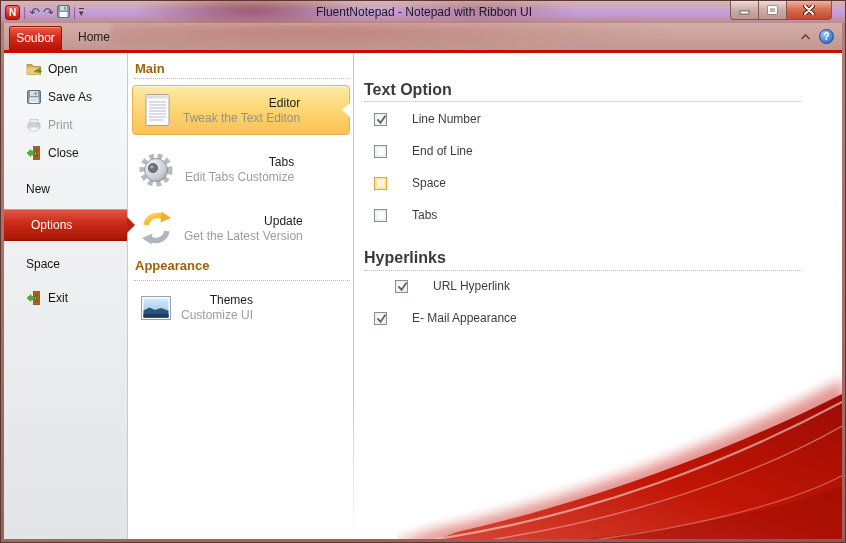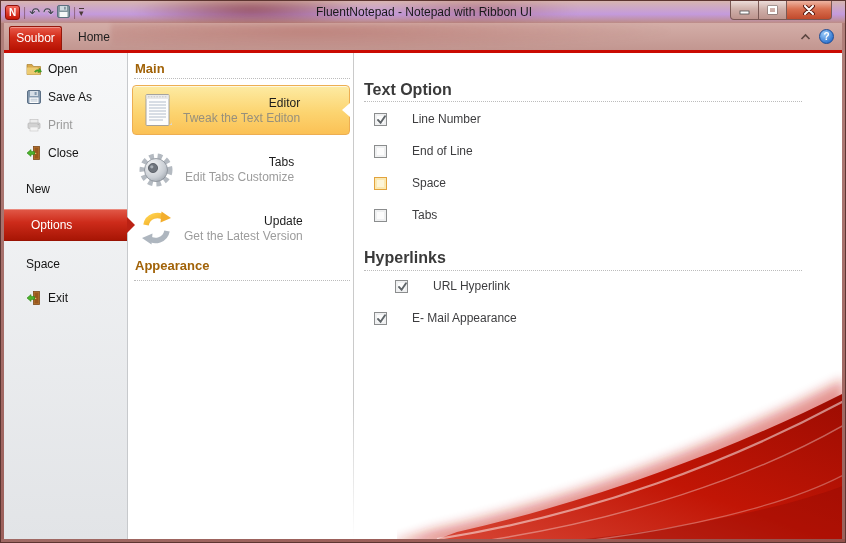--- a/index.html
+++ b/index.html
@@ -312,20 +312,38 @@
         </svg>
         <div>
           <div class="bt">Update</div>
           <div class="bs">Get the Latest Version</div>
         </div>
       </div>
 
       <div class="sechead" style="left:21px; top:205px;">Appearance</div>
       <div class="dotted" style="left:20px; top:227px; width:216px;"></div>
 
+      <div class="bitem" style="left:27px; top:240px;">
+        <svg width="30" height="24" viewBox="0 0 30 24">
+          <rect x="0.5" y="0.5" width="29" height="23" fill="#fff" stroke="#8fa3b5"></rect>
+          <defs>
+            <linearGradient id="sky" x1="0" y1="0" x2="0" y2="1">
+              <stop offset="0" stop-color="#d3ebf9"></stop>
+                <stop offset="1" stop-color="#8ec0e2"></stop>
+            </linearGradient>
+          </defs>
+          <rect x="2.5" y="2.5" width="25" height="19" fill="url(#sky)"></rect>
+          <path d="M2.5,14.5 l6,-3 5.5,2.6 6,-2.2 7.5,2.8 v7 h-25 Z" fill="#2c517b"></path>
+          <rect x="2.5" y="18" width="25" height="3.5" fill="#1d3c61"></rect>
+        </svg>
+        <div>
+          <div class="bt">Themes</div>
+          <div class="bs">Customize UI</div>
+        </div>
+      </div>
     </div>
 
     <div class="rightpanel">
       <div class="grouphead" style="top:28px;">Text Option</div>
       <div class="gdot" style="top:48px;"></div>
 
       <div class="opt" style="top:59px;">
         <div class="cb checked">
           <svg width="13" height="13" viewBox="0 0 13 13">
             <path d="M3,7 l2.6,2.8 L10,3.2" stroke="#5f6569" stroke-width="1.9" fill="none" stroke-linecap="round"></path>

